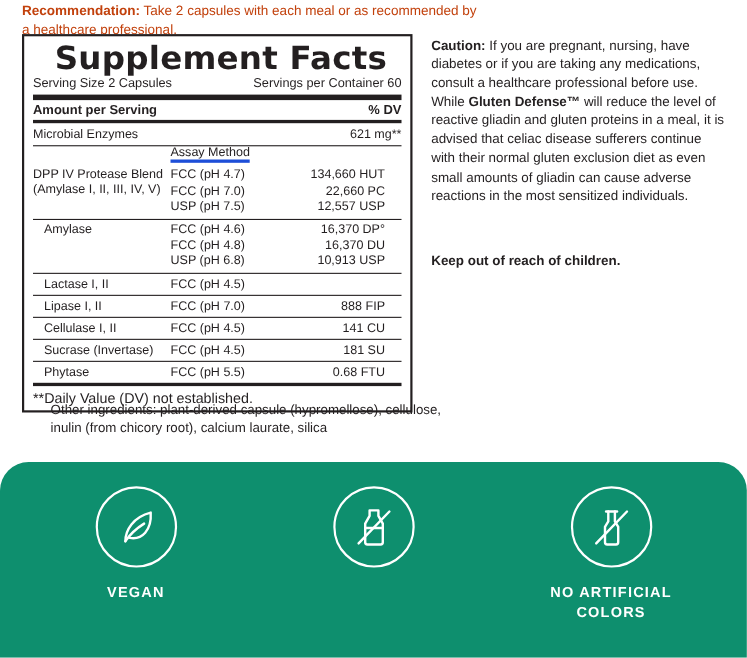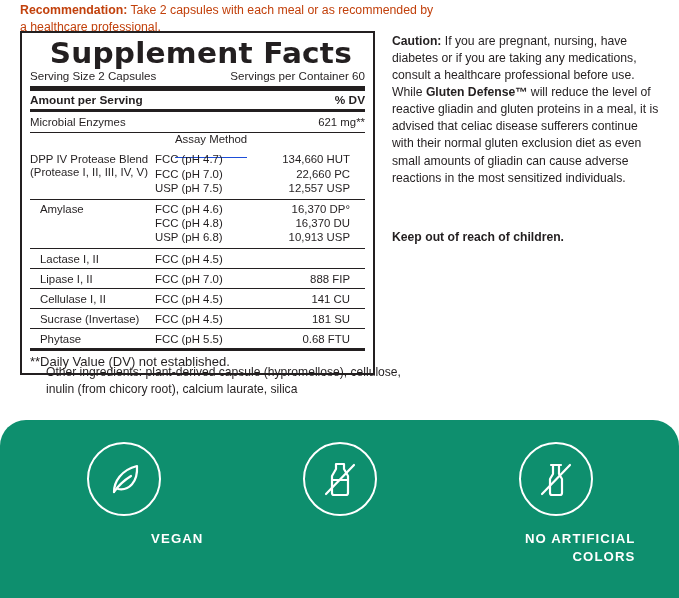--- a/index.html
+++ b/index.html
@@ -72,23 +72,22 @@
 
   
   .assay-head {
     font-size: 11.4px;
     padding: 1px 0 0 0;
     position: relative;
     height: 17px;
   }
   .assay-head span {
     position: absolute; left: 125px; top: 0;
-    border-bottom: 1px solid #1d4ed8;
-    padding-bottom: 12px;
-    margin-left: 20px;
+    border-bottom: 3px solid #1d4ed8;
+    padding-bottom: 0px;
   }
 
   
   .enz {
     position: relative;
     font-size: 11.4px;
     line-height: 1.26;
     padding: 2px 0 3px 0;
   }
   .enz .nm { position: absolute; left: 0; top: 2px; white-space: nowrap; }
@@ -150,21 +149,21 @@
     left: 0; bottom: 0;
     width: 679px; height: 178px;
     background: #0e8f6e;
     border-radius: 26px 26px 0 0;
     overflow: hidden;
   }
   .band-inner {
     position: absolute; left: 0; top: 22px; width: 100%;
     display: flex; justify-content: center; gap: 56px;
   }
-  .badge { width: 160px; text-align: right; color: #fff; }
+  .badge { width: 160px; text-align: center; color: #fff; }
   .badge .circle {
     width: 74px; height: 74px; border-radius: 50%;
     border: 2px solid #ffffff;
     margin: 0 auto 14px auto;
     display: flex; align-items: center; justify-content: center;
   }
   .badge .cap {
     font-size: 13.2px; font-weight: bold; letter-spacing: 1.1px;
     line-height: 1.35;
   }
@@ -196,21 +195,21 @@
       <span>621 mg**</span>
     </div>
     <div class="rule-thin"></div>
 
     <div class="assay-head">
       <span>Assay Method</span>
     </div>
 
     <div class="enz">
       <span class="nm">DPP IV Protease Blend</span>
-      <span class="nm2">(Protease I, II, III, IV, V)</span>
+      <span class="nm2">(Amylase I, II, III, IV, V)</span>
       <div class="lines">
         <div class="ln">
             <span class="m">FCC (pH 4.7)</span>
             <span class="v">134,660 HUT</span>
           </div>
         <div class="ln">
             <span class="m">FCC (pH 7.0)</span>
             <span class="v">22,660 PC</span>
           </div>
         <div class="ln">

